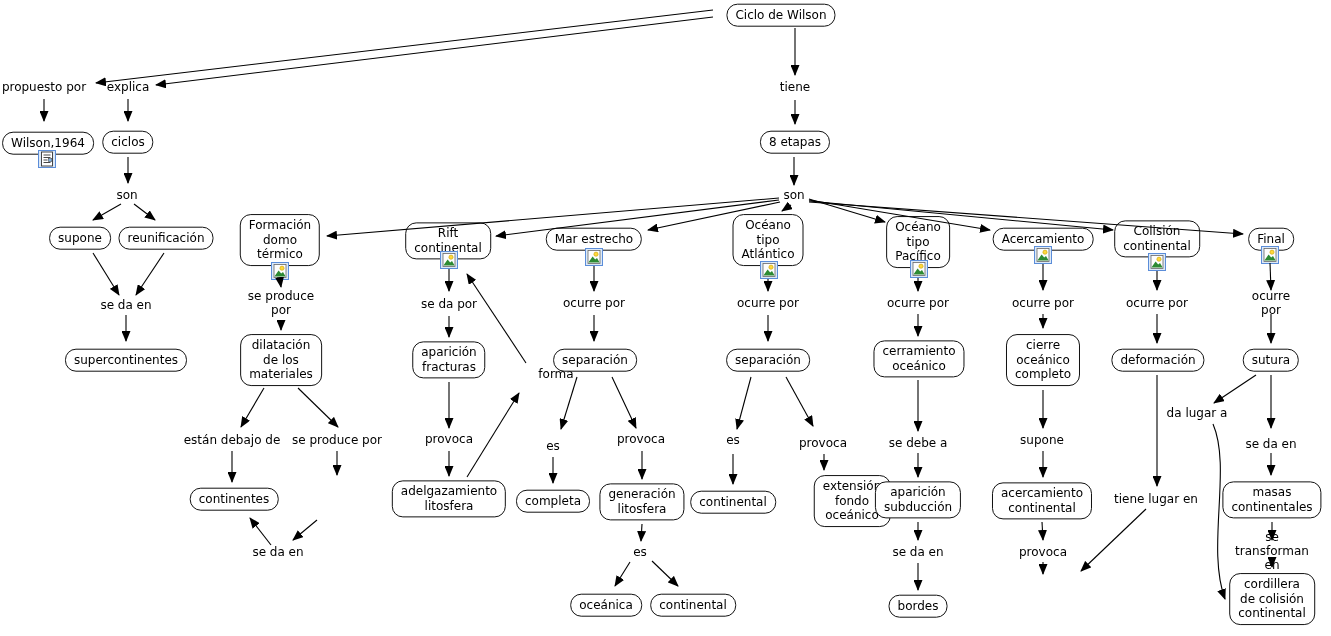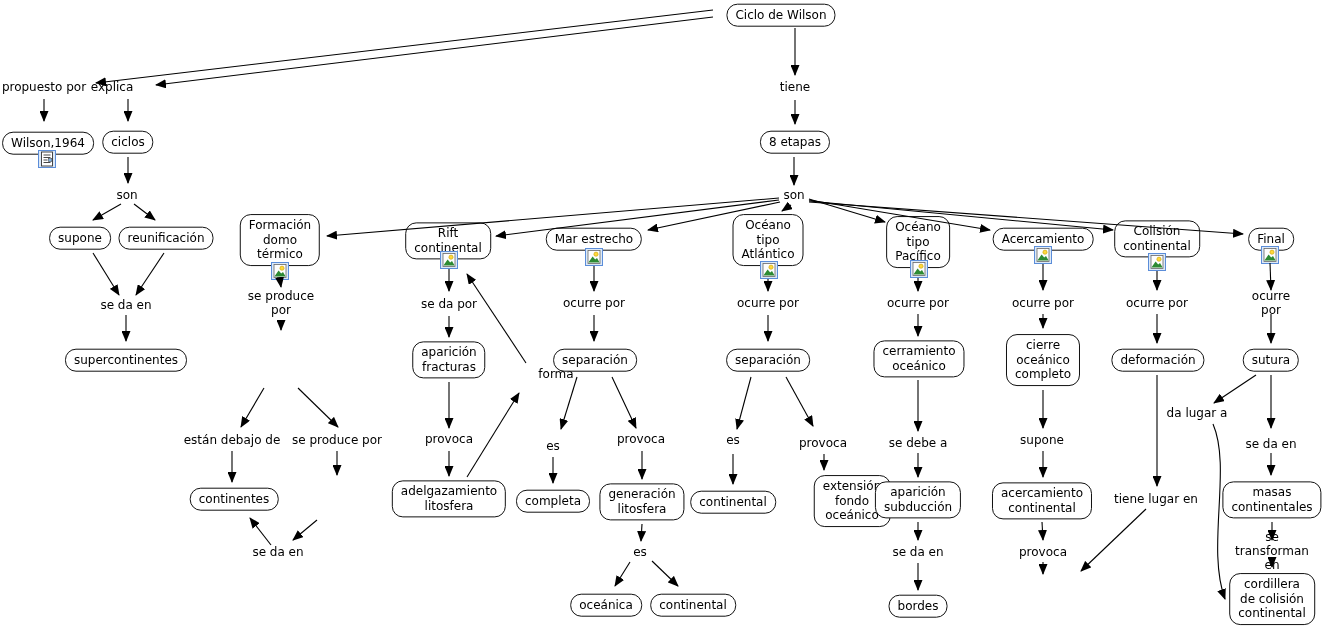--- a/index.html
+++ b/index.html
@@ -43,20 +43,23 @@
 tipo
 Atlántico</div>
   <div class="node" style="left:918px;top:242px">Océano
 tipo
 Pacífico</div>
   <div class="node" style="left:1043px;top:239px">Acercamiento</div>
   <div class="node" style="left:1157px;top:239px">Colisión
 continental</div>
   <div class="node" style="left:1271px;top:239px">Final</div>
 
+  <div class="node" style="left:281px;top:360px">dilatación
+de los
+materiales</div>
   <div class="node" style="left:449px;top:360px">aparición
 fracturas</div>
   <div class="node" style="left:595px;top:360px">separación</div>
   <div class="node" style="left:768px;top:360px">separación</div>
   <div class="node" style="left:919px;top:359px">cerramiento
 oceánico</div>
   <div class="node" style="left:1043px;top:360px">cierre
 oceánico
 completo</div>
   <div class="node" style="left:1158px;top:360px">deformación</div>
@@ -80,21 +83,21 @@
 continentales</div>
 
   <div class="node" style="left:606px;top:605px">oceánica</div>
   <div class="node" style="left:693px;top:605px">continental</div>
   <div class="node" style="left:918px;top:606px">bordes</div>
   <div class="node" style="left:1272px;top:599px">cordillera
 de colisión
 continental</div>
 
   <div class="lbl" style="left:44px;top:88px">propuesto por</div>
-  <div class="lbl" style="left:112px;top:88px">explica</div>
+  <div class="lbl" style="left:128px;top:88px">explica</div>
   <div class="lbl" style="left:795px;top:88px">tiene</div>
   <div class="lbl" style="left:127px;top:196px">son</div>
   <div class="lbl" style="left:794px;top:196px">son</div>
   <div class="lbl" style="left:126px;top:306px">se da en</div>
   <div class="lbl" style="left:281px;top:304px">se produce
 por</div>
   <div class="lbl" style="left:449px;top:305px">se da por</div>
   <div class="lbl" style="left:594px;top:304px">ocurre por</div>
   <div class="lbl" style="left:768px;top:304px">ocurre por</div>
   <div class="lbl" style="left:918px;top:304px">ocurre por</div>

